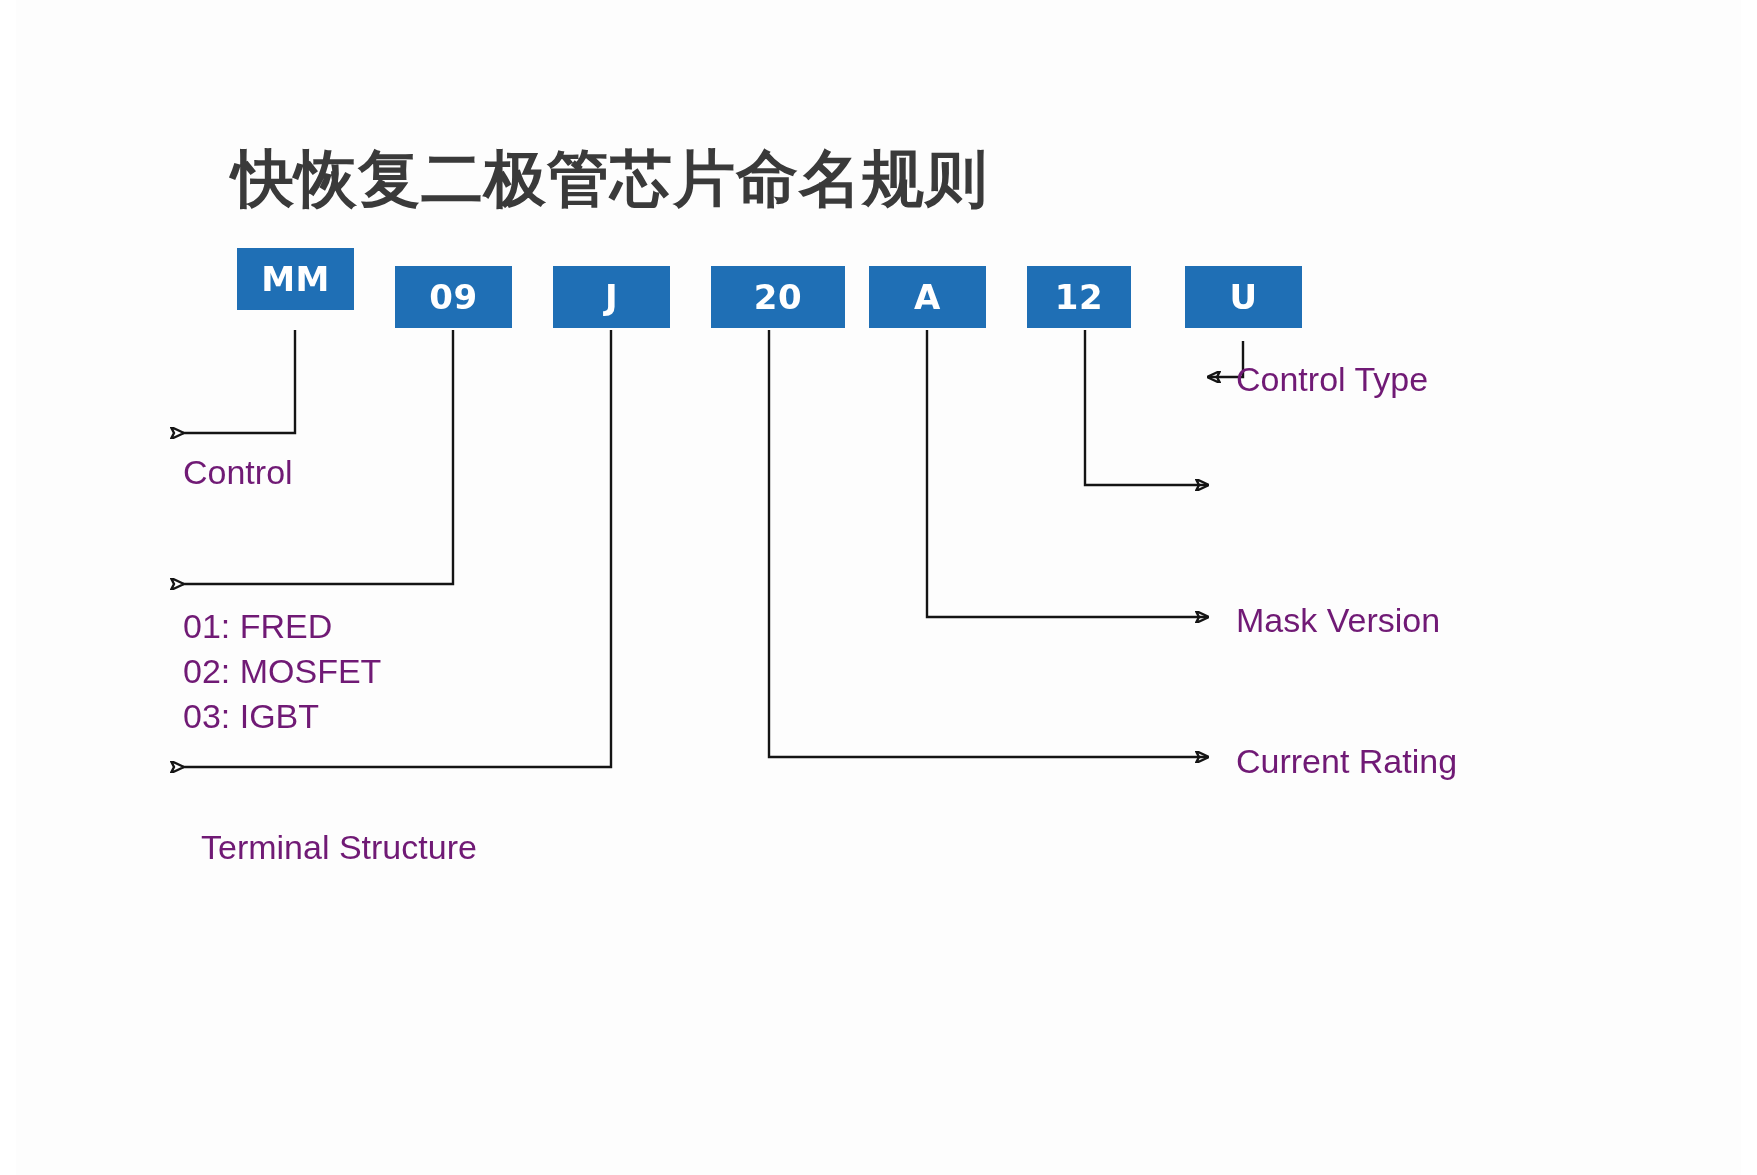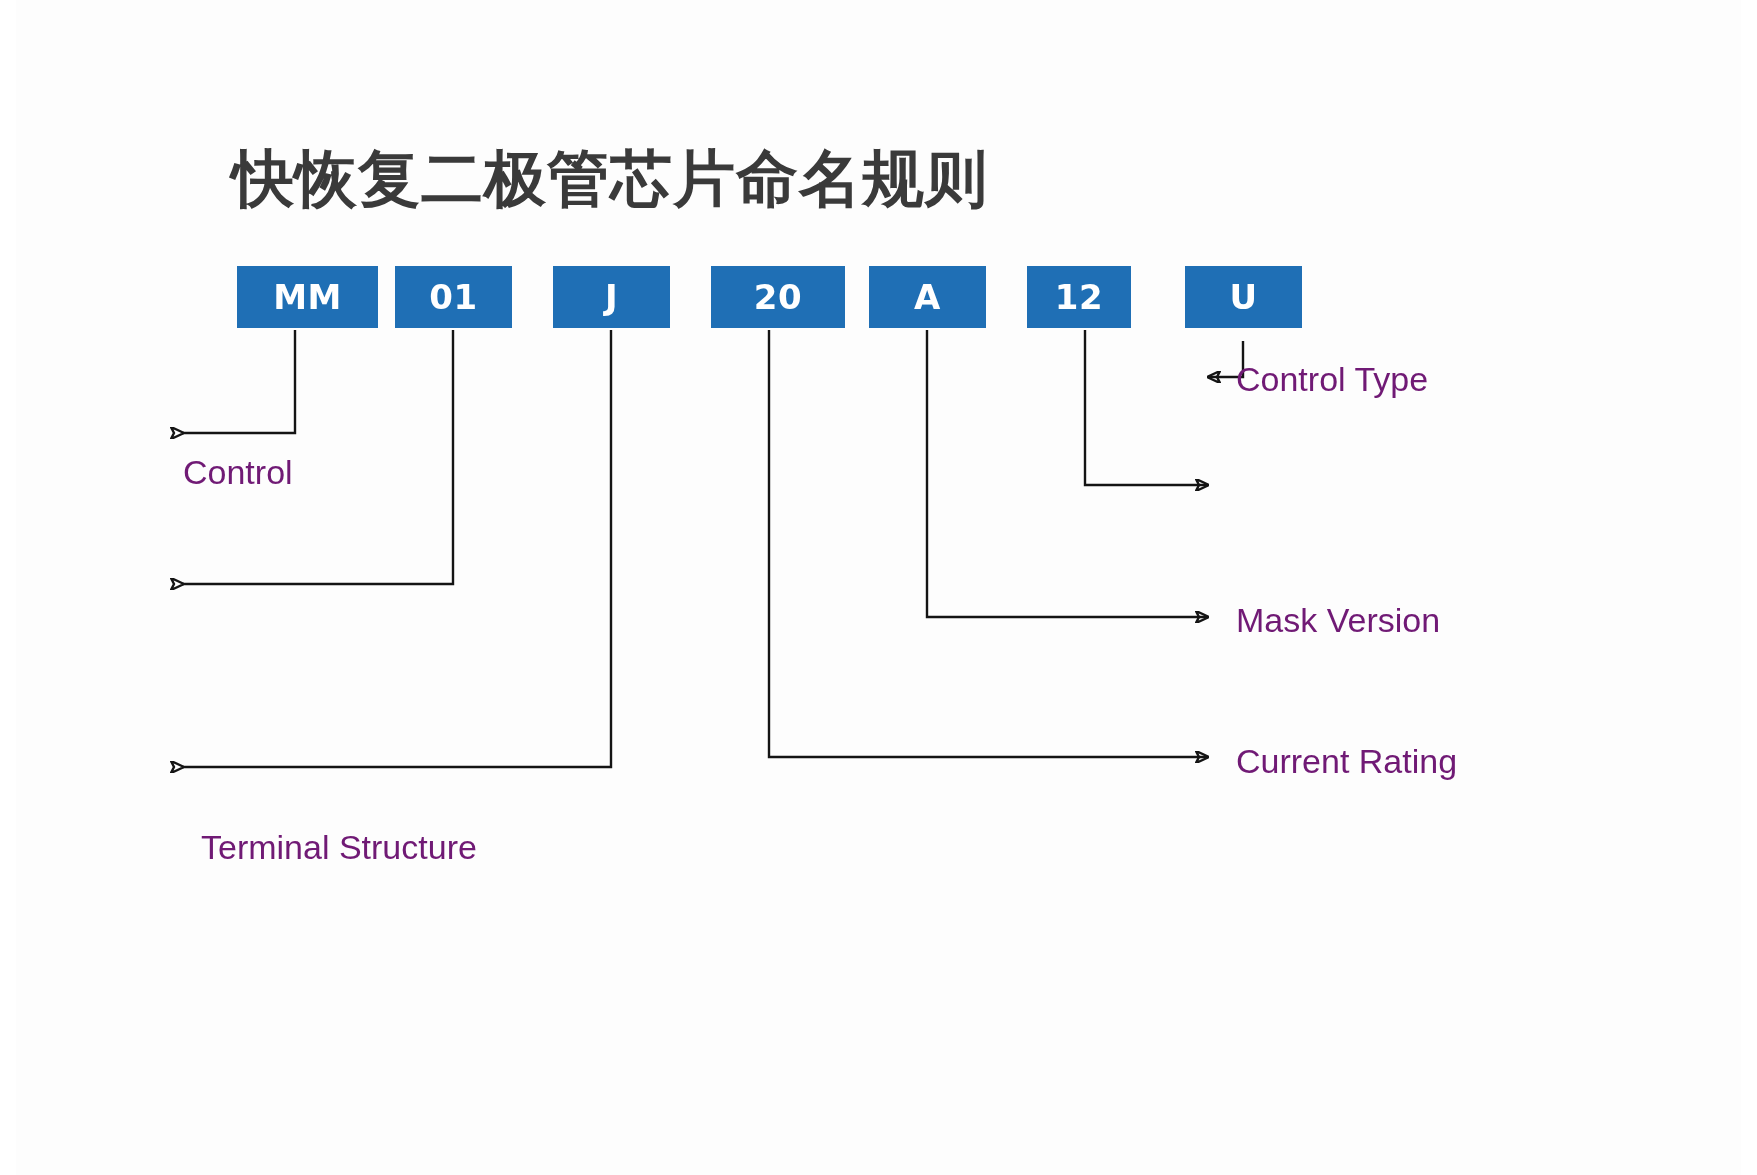--- a/index.html
+++ b/index.html
@@ -82,23 +82,23 @@
 </head>
 <body>
 
 <div id="canvas">
 
   <div class="gutter left"></div>
   <div class="gutter right"></div>
 
   <div id="title">快恢复二极管芯片命名规则</div>
 
-  <div class="code-box" style="left:237px; top:266px; width:141px;">MM</div>
+  <div class="code-box" style="left:237px; top:248px; width:117px;">MM</div>
 
-  <div class="code-box" style="left:395px; top:266px; width:117px;">01</div>
+  <div class="code-box" style="left:395px; top:266px; width:117px;">09</div>
 
   <div class="code-box" style="left:553px; top:266px; width:117px;">J</div>
 
   <div class="code-box" style="left:711px; top:266px; width:134px;">20</div>
 
   <div class="code-box" style="left:869px; top:266px; width:117px;">A</div>
 
   <div class="code-box" style="left:1027px; top:266px; width:104px;">12</div>
 
   <div class="code-box" style="left:1185px; top:266px; width:117px;">U</div>
@@ -134,20 +134,23 @@
     <path d="M 1243 341 L 1243 377 L 1208 377" style="display:none"></path>
     <path d="M 1243 341 L 1243 377 L 1208 377" style="display:none"></path>
     <path d="M 1243 341 L 1243 377 L 1208 377" style="display:none"></path>
     <path d="M 1243 341 L 1243 377 L 1208 377" style="display:none"></path>
     <path d="M 1243 341 L 1243 378 L 1208 378" style="display:none"></path>
     <path d="M 1243 341 L 1243 377 L 1208 377" marker-end="url(#arrow-right)"></path>
   </svg>
 
   <div class="note" style="left:183px; top:450px;">Control</div>
 
+  <div class="note" style="left:183px; top:604px;">01: FRED
+02: MOSFET
+03: IGBT</div>
 
   <div class="note" style="left:201px; top:785px;margin-top:40px;">Terminal Structure</div>
 
   <div class="note" style="left:1236px; top:357px;">Control Type</div>
 
 
   <div class="note" style="left:1236px; top:739px;">Current Rating</div>
 
   <div class="note" style="left:1236px; top:598px;">Mask Version</div>
 

